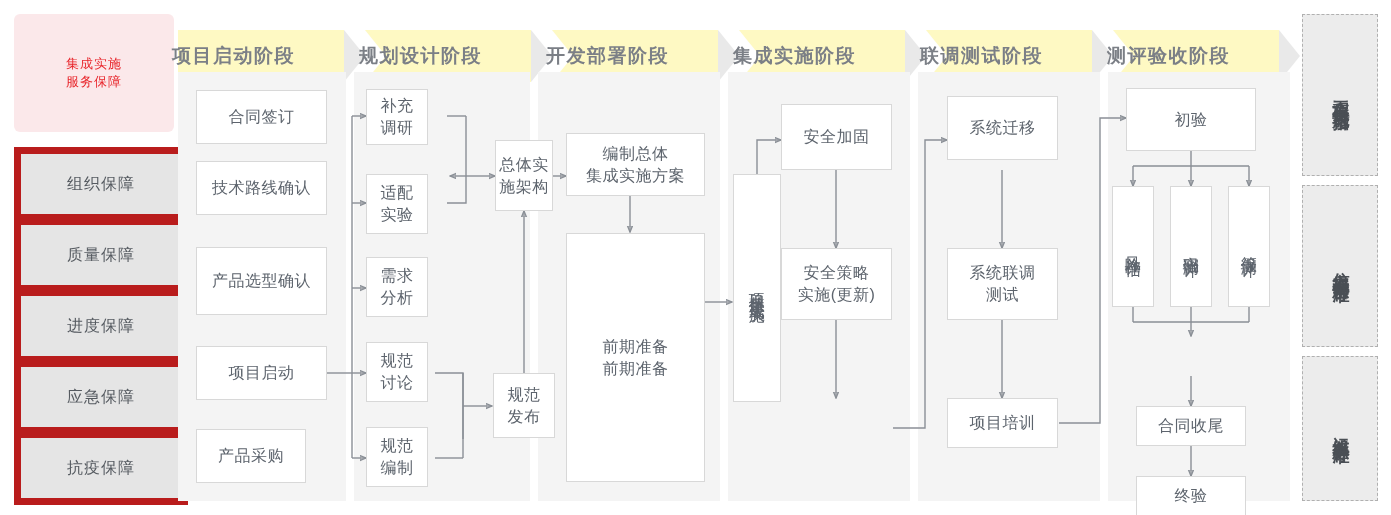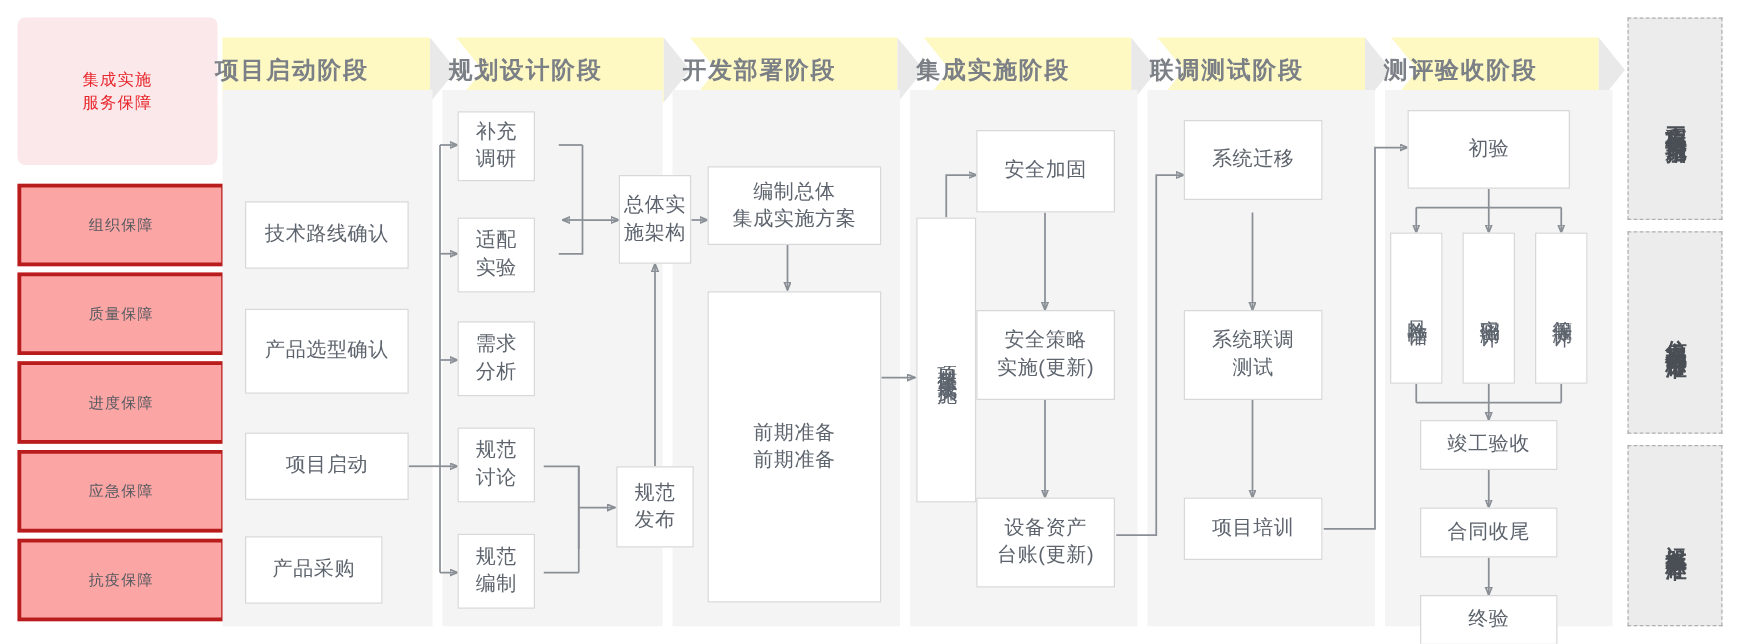--- a/index.html
+++ b/index.html
@@ -12,23 +12,23 @@
   
   .left-col{position:absolute;left:14px;top:14px;width:160px;height:487px;}
   .brand-box{
     position:absolute;left:0;top:0;width:160px;height:118px;
     background:#fbe8ea;border-radius:6px;
     display:flex;align-items:center;justify-content:center;text-align:center;
     color:#e8252b;font-weight:normal;font-size:13px;line-height:1.38;letter-spacing:1px;
   }
   .guar-box{
     position:absolute;left:0;width:160px;height:60px;
-    background:#fca5a5;border:3px solid #b91c1c;
+    background:#e5e5e5;border:7px solid #b91c1c;
     display:flex;align-items:center;justify-content:center;
-    color:#555a60;font-size:12px;letter-spacing:1px;
+    color:#555a60;font-size:16px;letter-spacing:1px;
   }
 
   
   .phase-head{
     position:absolute;top:14px;height:52px;background:#fef9c3;
     display:flex;align-items:center;justify-content:flex-start;
     color:#7b7f86;font-weight:bold;font-size:19px;letter-spacing:1.5px;margin-top:16px;
   }
   .phase-head .lbl{position:relative;left:-6px;}
   .phase-head::after{
@@ -172,20 +172,21 @@
 
     <path d="M1133,307 V322"></path>
     <path d="M1249,307 V322"></path>
     <path d="M1133,322 H1249"></path>
     <path d="M1191,307 V336" marker-end="url(#ah)"></path>
 
     <path d="M1191,376 V406" marker-end="url(#ah)"></path>
     <path d="M1191,446 V476" marker-end="url(#ah)"></path>
   </svg>
 
+  <div class="node" style="left:196px;top:90px;width:131px;height:54px">合同签订</div>
   <div class="node" style="left:196px;top:161px;width:131px;height:54px">技术路线确认</div>
   <div class="node" style="left:196px;top:247px;width:131px;height:68px">产品选型确认</div>
   <div class="node" style="left:196px;top:346px;width:131px;height:54px">项目启动</div>
   <div class="node" style="left:196px;top:429px;width:110px;height:54px">产品采购</div>
 
   <div class="node" style="left:366px;top:89px;width:62px;height:56px">
       <div><span>补充</span><br><span>调研</span></div>
     </div>
   <div class="node" style="left:366px;top:174px;width:62px;height:60px">
       <div><span>适配</span><br><span>实验</span></div>
@@ -211,35 +212,31 @@
     </div>
   <div class="node" style="left:566px;top:233px;width:139px;height:249px">
       <div><span>前期准备</span><br><span>前期准备</span></div>
     </div>
 
   <div class="node vert" style="left:733px;top:174px;width:48px;height:228px">项目整体集成实施</div>
   <div class="node" style="left:781px;top:104px;width:111px;height:66px">安全加固</div>
   <div class="node" style="left:781px;top:248px;width:111px;height:72px">
       <div><span>安全策略</span><br><span>实施(更新)</span></div>
     </div>
-  <div class="node" style="left:781px;top:398px;width:111px;height:72px">
-      <div><span>设备资产</span><br><span>台账(更新)</span></div>
-    </div>
 
   <div class="node" style="left:947px;top:96px;width:111px;height:64px">系统迁移</div>
   <div class="node" style="left:947px;top:248px;width:111px;height:72px">
       <div><span>系统联调</span><br><span>测试</span></div>
     </div>
   <div class="node" style="left:947px;top:398px;width:111px;height:50px">项目培训</div>
 
   <div class="node" style="left:1126px;top:88px;width:130px;height:63px">初验</div>
   <div class="node vert" style="left:1112px;top:186px;width:42px;height:121px">风险评估</div>
   <div class="node vert" style="left:1170px;top:186px;width:42px;height:121px">密码测评</div>
   <div class="node vert" style="left:1228px;top:186px;width:42px;height:121px">等保测评</div>
-  <div class="node" style="left:1136px;top:336px;width:110px;height:40px">竣工验收</div>
   <div class="node" style="left:1136px;top:406px;width:110px;height:40px">合同收尾</div>
   <div class="node" style="left:1136px;top:476px;width:110px;height:40px">终验</div>
 
   <div class="std-box" style="top:14px;height:162px">工程项目实施指引</div>
   <div class="std-box" style="top:185px;height:162px">信息安全保密标准</div>
   <div class="std-box" style="top:356px;height:145px">运维服务标准</div>
 
 </div>
 
 </body></html>

